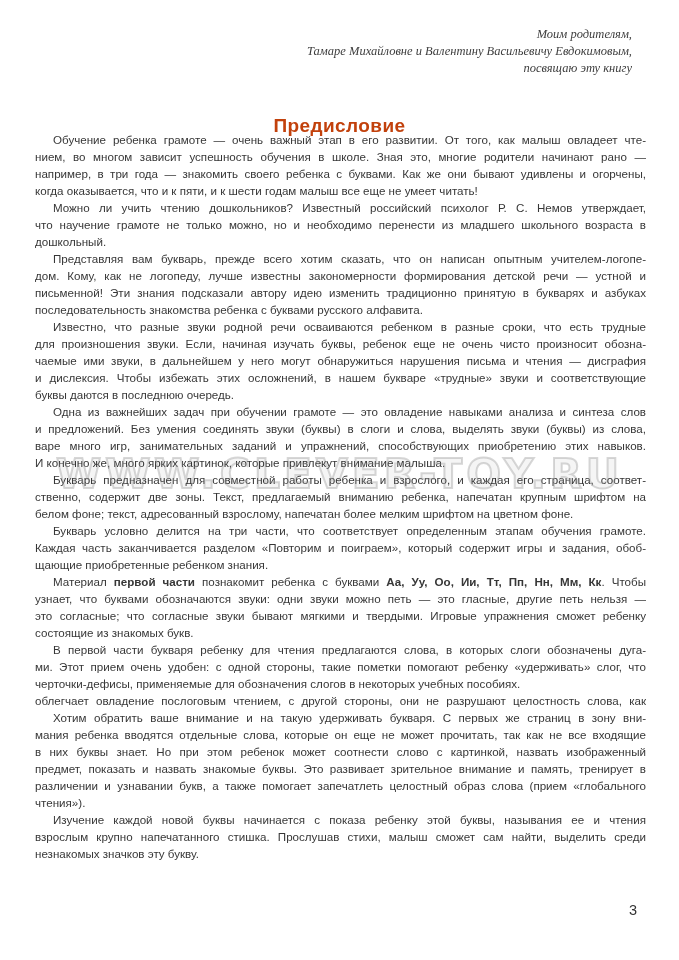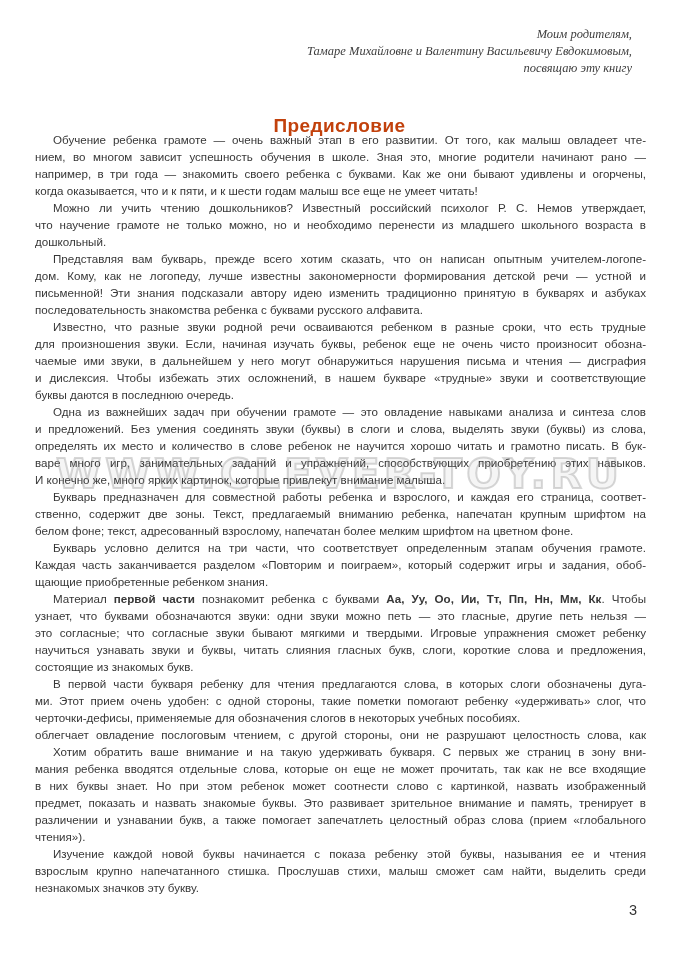--- a/index.html
+++ b/index.html
@@ -115,39 +115,37 @@
       <div class="para">
         <div class="line first">Известно, что разные звуки родной речи осваиваются ребенком в разные сроки, что есть трудные</div>
         <div class="line">для произношения звуки. Если, начиная изучать буквы, ребенок еще не очень чисто произносит обозна-</div>
         <div class="line">чаемые ими звуки, в дальнейшем у него могут обнаружиться нарушения письма и чтения — дисграфия</div>
         <div class="line">и дислексия. Чтобы избежать этих осложнений, в нашем букваре «трудные» звуки и соответствующие</div>
         <div class="line last">буквы даются в последнюю очередь.</div>
       </div>
       <div class="para">
         <div class="line first">Одна из важнейших задач при обучении грамоте — это овладение навыками анализа и синтеза слов</div>
         <div class="line">и предложений. Без умения соединять звуки (буквы) в слоги и слова, выделять звуки (буквы) из слова,</div>
-        <div class="line">определять их место и количество в слове ребенок не научится хорошо читать и грамотно писать. В бук-</div>
         <div class="line">варе много игр,  занимательных заданий и упражнений, способствующих приобретению этих навыков.</div>
         <div class="line last">И конечно же, много ярких картинок, которые привлекут внимание малыша.</div>
       </div>
       <div class="para">
         <div class="line first">Букварь предназначен для совместной работы ребенка и взрослого, и каждая его страница, соответ-</div>
         <div class="line">ственно, содержит две зоны. Текст, предлагаемый вниманию ребенка, напечатан крупным шрифтом на</div>
         <div class="line last">белом фоне; текст, адресованный взрослому, напечатан более мелким шрифтом на цветном фоне.</div>
       </div>
       <div class="para">
         <div class="line first">Букварь условно делится на три части, что соответствует определенным этапам обучения грамоте.</div>
         <div class="line">Каждая часть заканчивается разделом «Повторим и поиграем», который содержит игры и задания, обоб-</div>
         <div class="line last">щающие приобретенные ребенком знания.</div>
       </div>
       <div class="para">
         <div class="line first"><span>Материал </span><span class="b">первой части</span><span> познакомит ребенка с буквами </span><span class="b">Аа, Уу, Оо, Ии, Тт, Пп, Нн, Мм, Кк</span><span>. Чтобы</span></div>
         <div class="line">узнает, что буквами обозначаются звуки: одни звуки можно петь — это гласные, другие петь нельзя —</div>
         <div class="line">это согласные; что согласные звуки бывают мягкими и твердыми. Игровые упражнения сможет ребенку</div>
-        <div class="line">научиться узнавать звуки и буквы, читать слияния гласных букв, слоги, короткие слова и предложения,</div>
         <div class="line last">состоящие из знакомых букв.</div>
       </div>
       <div class="para">
         <div class="line first">В первой части букваря ребенку для чтения предлагаются слова, в которых слоги обозначены дуга-</div>
         <div class="line">ми. Этот прием очень удобен: с одной стороны, такие пометки помогают ребенку «удерживать» слог, что</div>
         <div class="line last">черточки-дефисы, применяемые для обозначения слогов в некоторых учебных пособиях.</div>
         <div class="line">облегчает овладение послоговым чтением, с другой стороны, они не разрушают целостность слова, как</div>
       </div>
       <div class="para">
         <div class="line first">Хотим обратить ваше внимание и на такую удерживать букваря. С первых же страниц в зону вни-</div>

